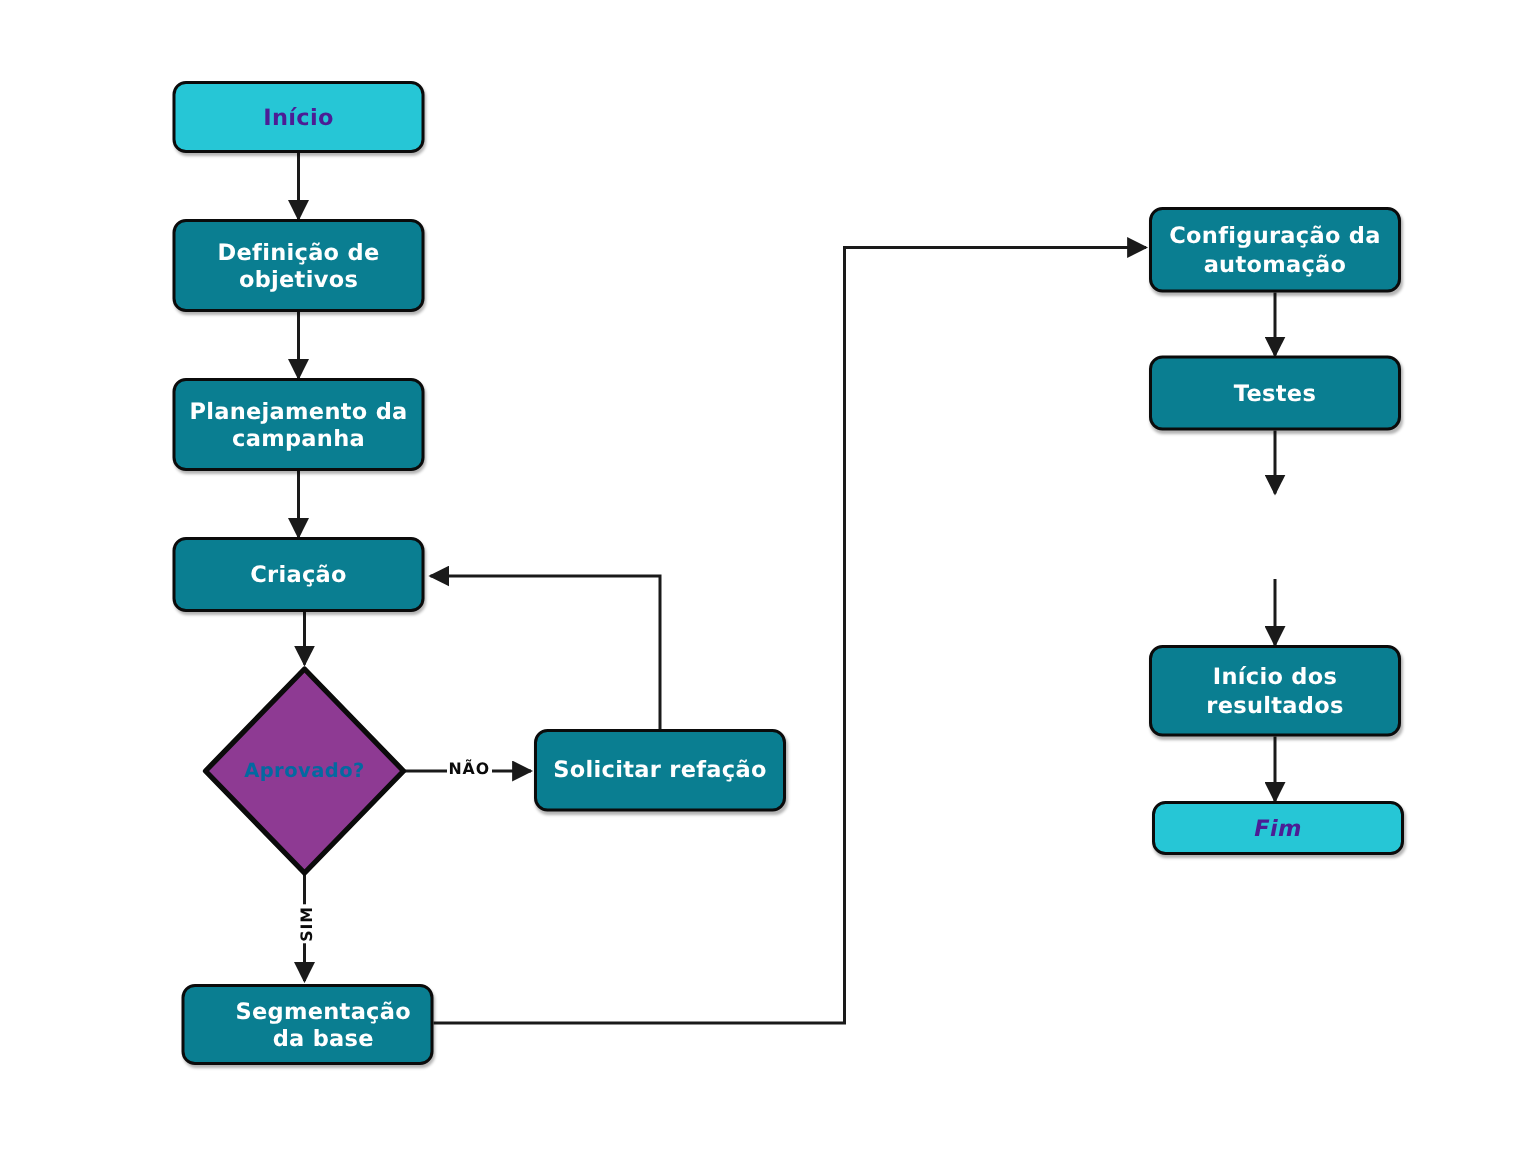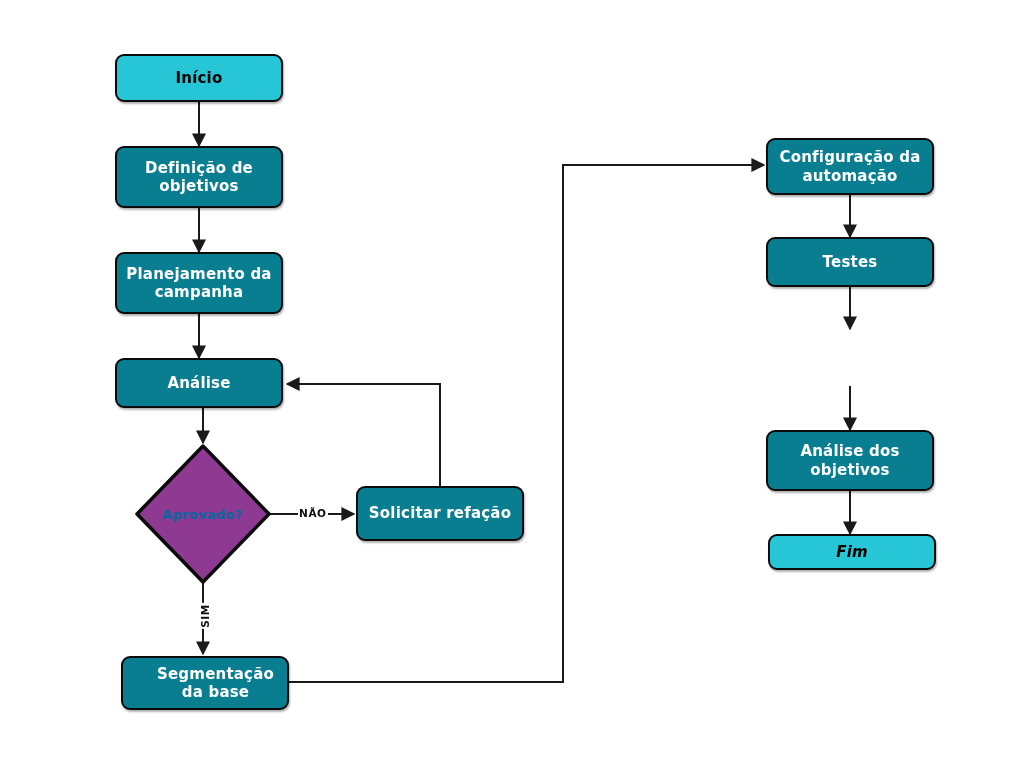--- a/index.html
+++ b/index.html
@@ -41,21 +41,21 @@
     box-shadow: 1px 2px 2px rgba(0,0,0,0.30);
     z-index: 2;
   }
   .node.process {
     background: #0a7e91;
     color: #ffffff;
     font-size: 15px;
   }
   .node.terminal {
     background: #26c6d6;
-    color: #000000;
+    color: #4c1d95;
     font-size: 15px;
   }
   .node span {
     display: block;
     padding: 0 8px;
   }
   .diamond-wrap {
     position: absolute;
     z-index: 2;
     display: flex;
@@ -127,21 +127,21 @@
 
   <div class="node process" style="left:115px; top:146px; width:168px; height:62px;">
     <span>Definição de objetivos</span>
   </div>
 
   <div class="node process" style="left:115px; top:252px; width:168px; height:62px;">
     <span>Planejamento da campanha</span>
   </div>
 
   <div class="node process" style="left:115px; top:358px; width:168px; height:50px;">
-    <span>Análise</span>
+    <span>Criação</span>
   </div>
 
   <div class="diamond-wrap" style="left:134px; top:443px; width:138px; height:142px;">
     <svg class="diamond-shape" viewBox="0 0 138 142" xmlns="http://www.w3.org/2000/svg">
       <polygon points="69,3 135,71 69,139 3,71" fill="#8e3a93" stroke="#0b0b0b" stroke-width="3.5" stroke-linejoin="round"></polygon>
     </svg>
     <div class="diamond-label">Aprovado?</div>
   </div>
 
   <div class="node process" style="left:356px; top:486px; width:168px; height:55px;">
@@ -155,21 +155,21 @@
   <div class="node process" style="left:766px; top:138px; width:168px; height:57px;">
     <span>Configuração da automação</span>
   </div>
 
   <div class="node process" style="left:766px; top:237px; width:168px; height:50px;">
     <span>Testes</span>
   </div>
 
 
   <div class="node process" style="left:766px; top:430px; width:168px; height:61px;">
-    <span>Análise dos objetivos</span>
+    <span>Início dos resultados</span>
   </div>
 
   <div class="node terminal" style="left:768px; top:534px; width:168px; height:36px;font-style:italic;">
     <span>Fim</span>
   </div>
 
   <div class="edge-label" style="left:298px; top:507px;">NÃO</div>
 
   <div class="edge-label rot" style="left:192px; top:610px;">SIM</div>
 

